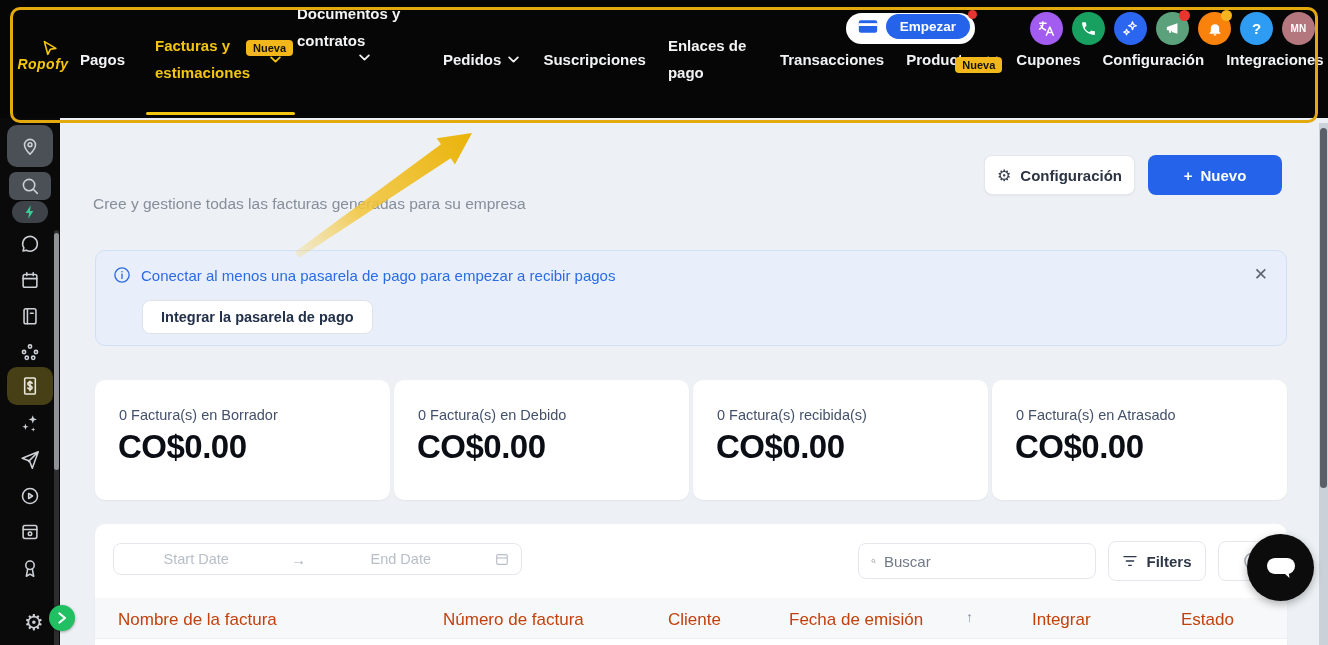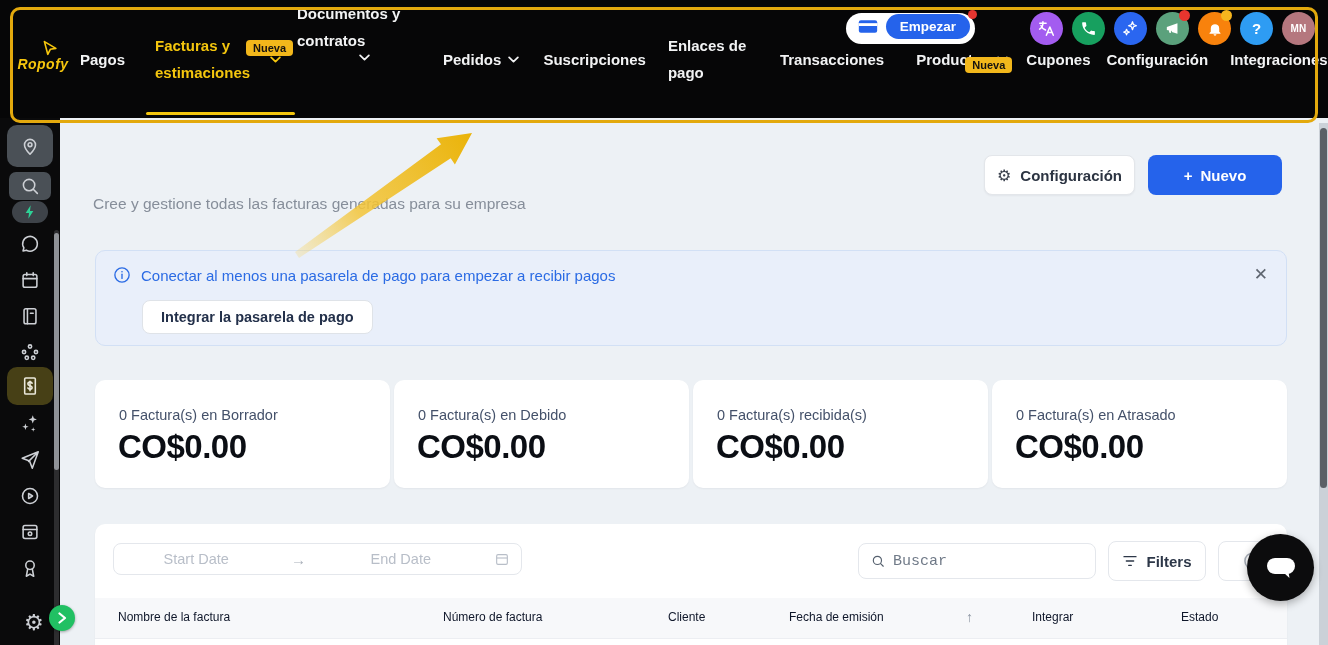--- a/index.html
+++ b/index.html
@@ -53,37 +53,37 @@
   .btn-config { position:absolute; left:924px; top:32px; width:151px; height:40px; background:#fff; border:1px solid #e3e6ea; border-radius:8px; display:flex; align-items:center; justify-content:center; gap:9px; font-size:15px; font-weight:700; color:#2c3442; cursor:pointer; box-shadow:0 1px 2px rgba(16,24,40,.05); }
   .btn-config .g { font-size:16px; font-weight:400; color:#3a414d; }
   .btn-new { position:absolute; left:1088px; top:32px; width:134px; height:40px; background:#2563eb; border:none; border-radius:8px; display:flex; align-items:center; justify-content:center; gap:8px; font-size:15px; font-weight:700; color:#fff; cursor:pointer; }
 
   .banner { position:absolute; left:35px; top:127px; width:1192px; height:96px; background:#e9effa; border:1px solid #d2e0f5; border-radius:10px; }
   .banner .info-ic { position:absolute; left:17px; top:15px; color:#2b6be4; display:flex; }
   .banner .msg { position:absolute; left:45px; top:16px; font-size:15px; font-weight:500; color:#2b6be4; }
   .banner .close { position:absolute; right:18px; top:13px; font-size:17px; color:#5f6670; cursor:pointer; }
   .banner .act { position:absolute; left:46px; top:49px; height:34px; padding:0 18px; background:#fff; border:1px solid #dfe3e8; border-radius:8px; font-size:14.5px; font-weight:600; color:#23304a; display:flex; align-items:center; cursor:pointer; }
 
-  .stats-row { position:absolute; left:35px; top:257px; width:1192px; height:108px; display:flex; gap:4px; }
+  .stats-row { position:absolute; left:35px; top:257px; width:1192px; height:120px; display:flex; gap:4px; }
   .stat-card { flex:1; background:#fff; border-radius:10px; box-shadow:0 1px 2px rgba(16,24,40,.05); position:relative; }
   .stat-label { position:absolute; left:24px; top:27px; font-size:14.5px; color:#44516a; }
   .stat-value { position:absolute; left:23px; top:48px; font-size:33px; font-weight:700; color:#0b0e14; letter-spacing:-.5px; }
 
   .panel { position:absolute; left:35px; top:401px; width:1192px; height:121px; background:#fff; border-radius:10px 10px 0 0; box-shadow:0 1px 2px rgba(16,24,40,.05); }
   .range { position:absolute; left:18px; top:19px; width:409px; height:32px; border:1px solid #e4e7ec; border-radius:8px; display:flex; align-items:center; color:#b8bec8; font-size:14.5px; cursor:text; }
   .range .seg { flex:1; text-align:center; }
   .range .mid { width:40px; text-align:center; color:#aab0ba; font-size:15px; }
   .range .cal { width:38px; display:flex; justify-content:center; color:#b8bec8; }
   .search-box { position:absolute; left:763px; top:19px; width:238px; height:36px; border:1px solid #e4e7ec; border-radius:8px; display:flex; align-items:center; gap:8px; padding:0 12px; color:#55606e; }
-  .search-box input { border:none; outline:none; flex:1; font-size:15px; color:#ec4899; font-family:Liberation Mono, monospace; background:transparent; }
+  .search-box input { border:none; outline:none; flex:1; font-size:15px; color:#ec4899; font-family:Liberation Sans, sans-serif; background:transparent; }
   .search-box input::placeholder { color:#707a88; }
   .btn-filters { position:absolute; left:1013px; top:17px; width:98px; height:40px; background:#fff; border:1px solid #e4e7ec; border-radius:8px; display:flex; align-items:center; justify-content:center; gap:8px; font-size:15px; font-weight:600; color:#2d3748; cursor:pointer; }
   .btn-download { position:absolute; left:1123px; top:17px; width:69px; height:40px; background:#fff; border:1px solid #e4e7ec; border-radius:8px; display:flex; align-items:center; justify-content:center; color:#a7aeb8; cursor:pointer; }
   .thead { position:absolute; left:0; top:74px; width:1192px; height:41px; background:#f7f8fa; border-bottom:1px solid #eceef2; }
-  .th { position:absolute; top:12px; font-size:12px; color:#0f172a; white-space:nowrap; cursor:pointer; }
+  .th { position:absolute; top:12px; font-size:17px; color:#c2410c; white-space:nowrap; cursor:pointer; }
   .sort { position:absolute; left:871px; top:11px; font-size:14px; color:#8a93a0; cursor:pointer; }
 
   .pagebar { position:absolute; right:0; top:123px; width:9px; height:522px; background:#cbd1d8; z-index:16; }
   .pagebar .thumb { position:absolute; left:1px; top:5px; width:7px; height:360px; background:#5b6066; border-radius:4px; }
 
   .chatfab { position:absolute; left:1247px; top:534px; width:67px; height:67px; border-radius:50%; background:#0c0c0d; z-index:20; display:flex; align-items:center; justify-content:center; cursor:pointer; box-shadow:0 3px 8px rgba(0,0,0,.3); }
 
   .arrow-svg { position:absolute; left:280px; top:110px; z-index:6; pointer-events:none; }
 </style>
 </head>
@@ -126,33 +126,33 @@
               <path d="M1 1.5 6 6.5 11 1.5" fill="none" stroke="currentColor" stroke-width="2" stroke-linecap="round" stroke-linejoin="round"></path>
             </svg>
           </span>
         </div>
         <div class="nav-item" style="margin-right: 22px;">
           <span class="lbl">Suscripciones</span>
         </div>
         <div class="nav-item" style="width: 86px; margin-right: 26px;">
           <span class="lbl">Enlaces de pago</span>
         </div>
-        <div class="nav-item" style="margin-right: 32px;">
+        <div class="nav-item" style="margin-right: 22px;">
           <span class="lbl">Transacciones</span>
         </div>
         <div class="nav-item" style="margin-right: 18px;">
           <span class="lbl">Productos</span>
           <span class="chev">
             <svg width="11" height="7" viewBox="0 0 12 8">
               <path d="M1 1.5 6 6.5 11 1.5" fill="none" stroke="currentColor" stroke-width="2" stroke-linecap="round" stroke-linejoin="round"></path>
             </svg>
           </span>
           <span class="badge" style="top: 57px; right: -4px;">Nueva</span>
         </div>
-        <div class="nav-item" style="margin-right: 16px;">
+        <div class="nav-item" style="margin-right: 22px;">
           <span class="lbl">Cupones</span>
         </div>
         <div class="nav-item" style="margin-right: 22px;">
           <span class="lbl">Configuración</span>
         </div>
         <div class="nav-item">
           <span class="lbl">Integraciones</span>
         </div>
       </div>
     <div class="top-actions">

